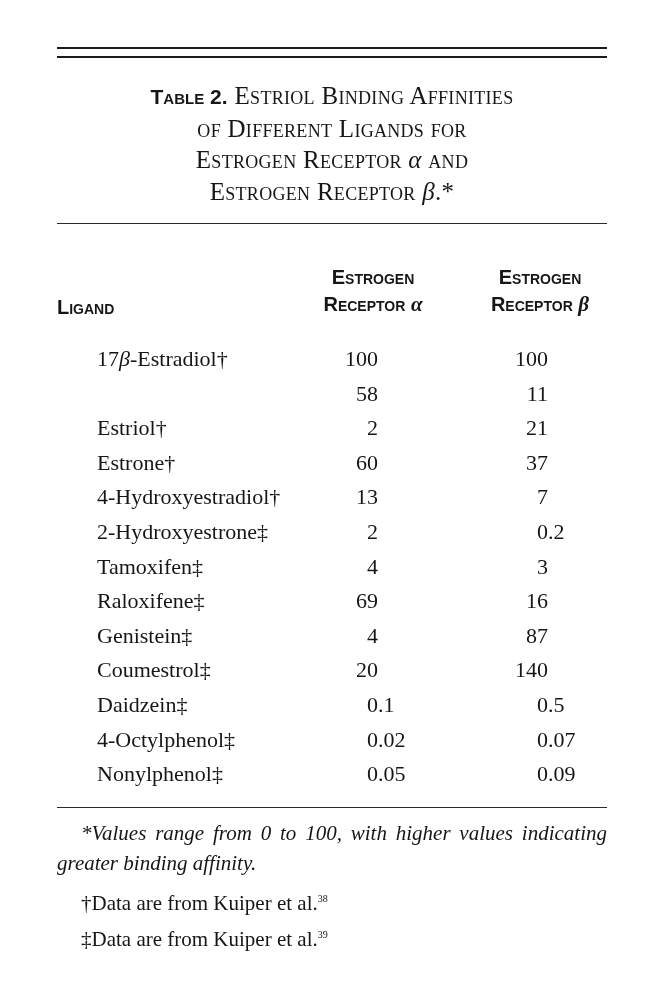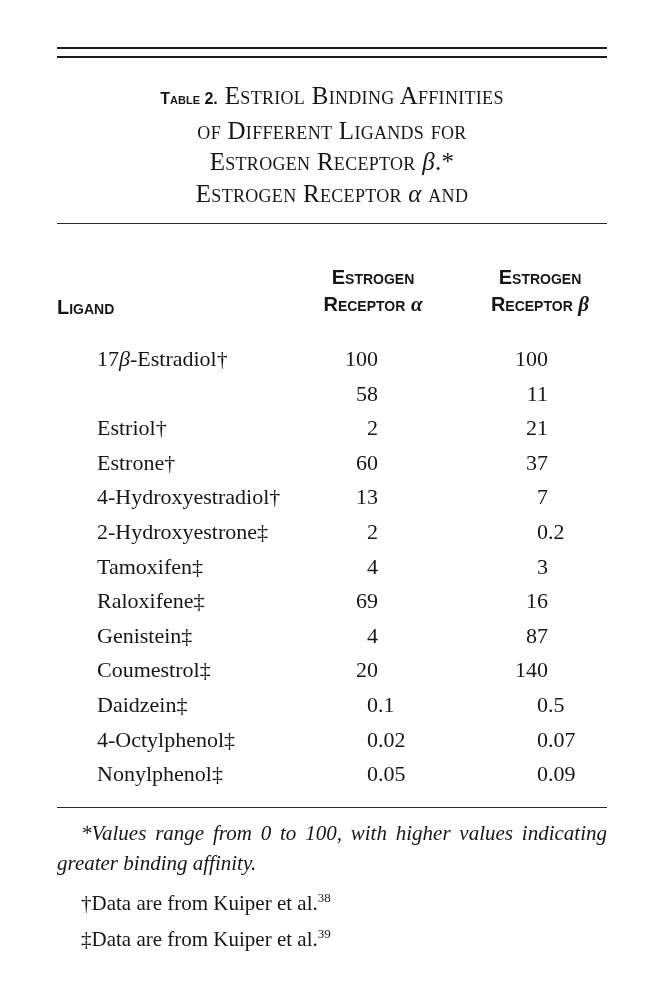--- a/index.html
+++ b/index.html
@@ -30,21 +30,21 @@
   .title-block {
     position: absolute; top: 80px; left: 0; width: 100%;
     text-align: center;
     font-size: 25px; line-height: 31.5px;
     font-variant: small-caps;
     letter-spacing: 0.3px;
   }
   .title-tag {
     font-family: "Liberation Sans", sans-serif;
     font-weight: bold;
-    font-size: 16px;
+    font-size: 21px;
     margin-right: 7px;
     letter-spacing: 0;
   }
   .greek {
     font-variant: normal;
     font-style: italic;
     font-family: "Liberation Serif", serif;
   }
   
   .h-ligand {
@@ -72,34 +72,34 @@
   .vbeta  { left: 411px; }
   .vint { display: inline-block; width: 80px; text-align: right; }
   
   .footnote {
     position: absolute; left: 0; width: 100%;
     font-size: 21px; line-height: 30px;
   }
   .fn-0 { top: 818px; text-align: justify; text-indent: 24px; font-style: italic; }
   .fn-1 { top: 888px; text-indent: 24px; }
   .fn-2 { top: 924px; text-indent: 24px; }
-  .footnote sup { font-size: 13px; line-height: 0; }
+  .footnote sup { font-size: 10px; line-height: 0; }
 </style>
 </head>
 <body>
 
 <div class="content">
 
   <div class="rule-double"></div>
 
   <div class="title-block">
     <div><span class="title-tag">Table 2.</span><span>Estriol Binding Affinities</span></div>
     <div>of Different Ligands for</div>
+    <div><span>Estrogen Receptor </span><span class="greek">α</span><span> and</span></div>
     <div><span>Estrogen Receptor </span><span class="greek">β</span><span>.*</span></div>
-    <div><span>Estrogen Receptor </span><span class="greek">α</span><span> and</span></div>
   </div>
 
   <div class="rule-single rule-title-bottom"></div>
 
   <div class="h-ligand">Ligand</div>
 
   <div class="h-col h-alpha">
     <div>Estrogen</div>
     <div><span>Receptor </span><span class="greek">α</span></div>
   </div>

